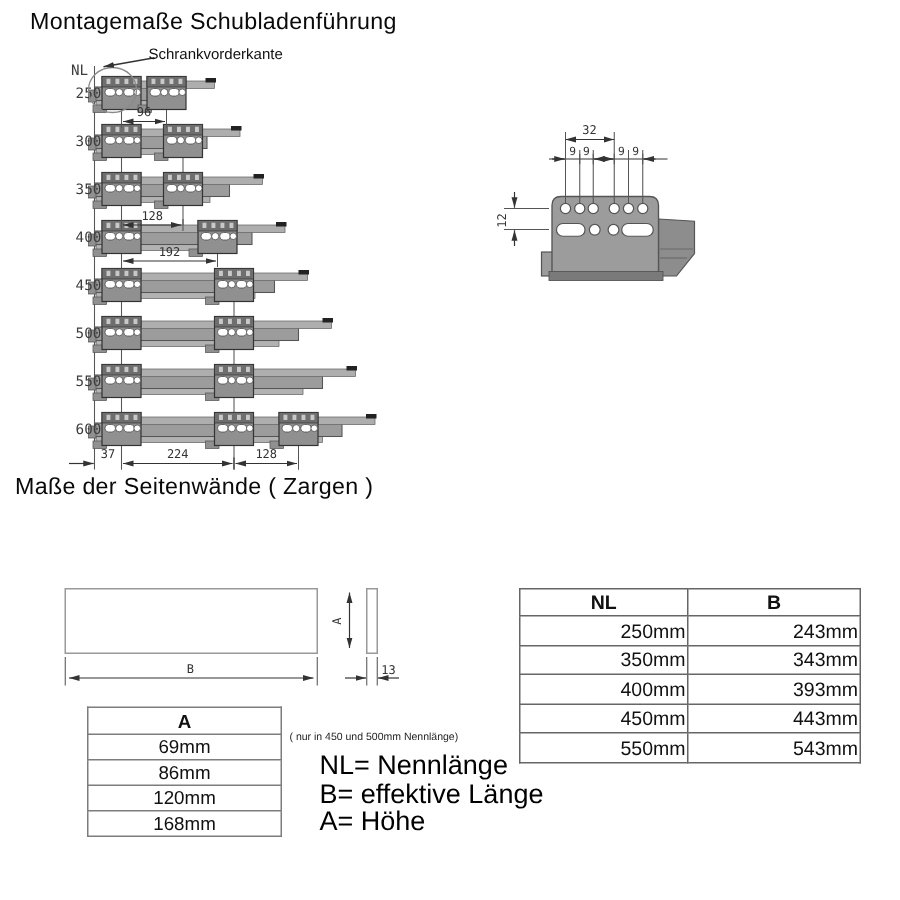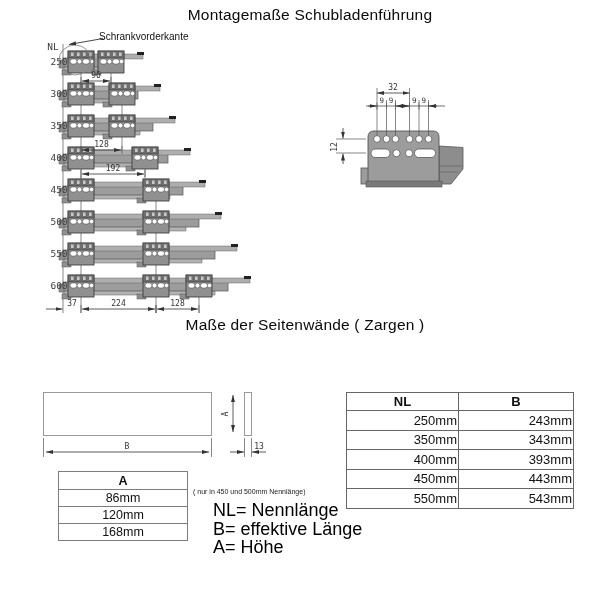--- a/index.html
+++ b/index.html
@@ -1,19 +1,19 @@
 <!DOCTYPE html>
 <html><head>
 <meta charset="utf-8">
 <style>
   html,body{margin:0;padding:0;background:#fff}
   #canvas{position:relative;width:600px;height:600px;background:#fff;overflow:hidden;
           font-family:"Liberation Sans",sans-serif}
   #dwg{position:absolute;left:0;top:0}
-  .title{position:absolute;text-align:center;color:#0a0a0a;font-size:15.5px;letter-spacing:.2px}
+  .title{position:absolute;text-align:left;color:#0a0a0a;font-size:15.5px;letter-spacing:.2px}
   .t1{top:6px;left:20px;right:0}
   .t2{top:316px;left:10px;right:0}
   .front-edge-label{position:absolute;left:99px;top:31px;font-size:10px;font-weight:400;color:#111;white-space:nowrap}
   .note{position:absolute;left:193px;top:488px;font-size:7px;color:#222;white-space:nowrap}
   .legend{position:absolute;left:213px;top:501px;font-size:18px;color:#000;line-height:18.5px;white-space:nowrap}
   table{border-collapse:collapse;background:#fff;table-layout:fixed}
   #table-a{position:absolute;left:58px;top:471px;width:130px}
   #table-a th{border:1px solid #7d7d7d;height:15px;font-size:12.5px;font-weight:bold;color:#111}
   #table-a td{border:1px solid #7d7d7d;height:13px;text-align:center;font-size:12.5px;color:#111}
   #table-nlb{position:absolute;left:346px;top:392px;width:228px}
@@ -462,20 +462,23 @@
   <div class="front-edge-label">Schrankvorderkante</div>
 
   <table id="table-a">
       <thead>
         <tr>
           <th>A</th>
         </tr>
       </thead>
       <tbody>
         <tr>
+          <td>69mm</td>
+        </tr>
+        <tr>
           <td>86mm</td>
         </tr>
         <tr>
           <td>120mm</td>
         </tr>
         <tr>
           <td>168mm</td>
         </tr>
       </tbody>
     </table>

